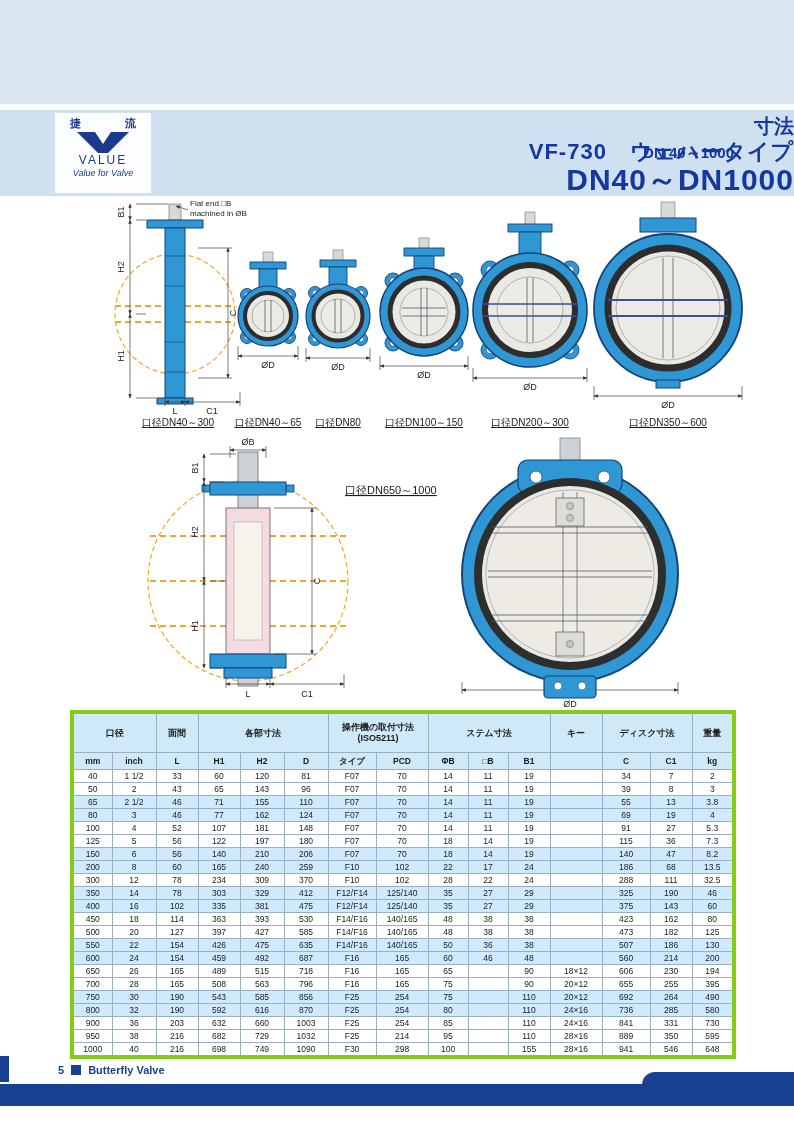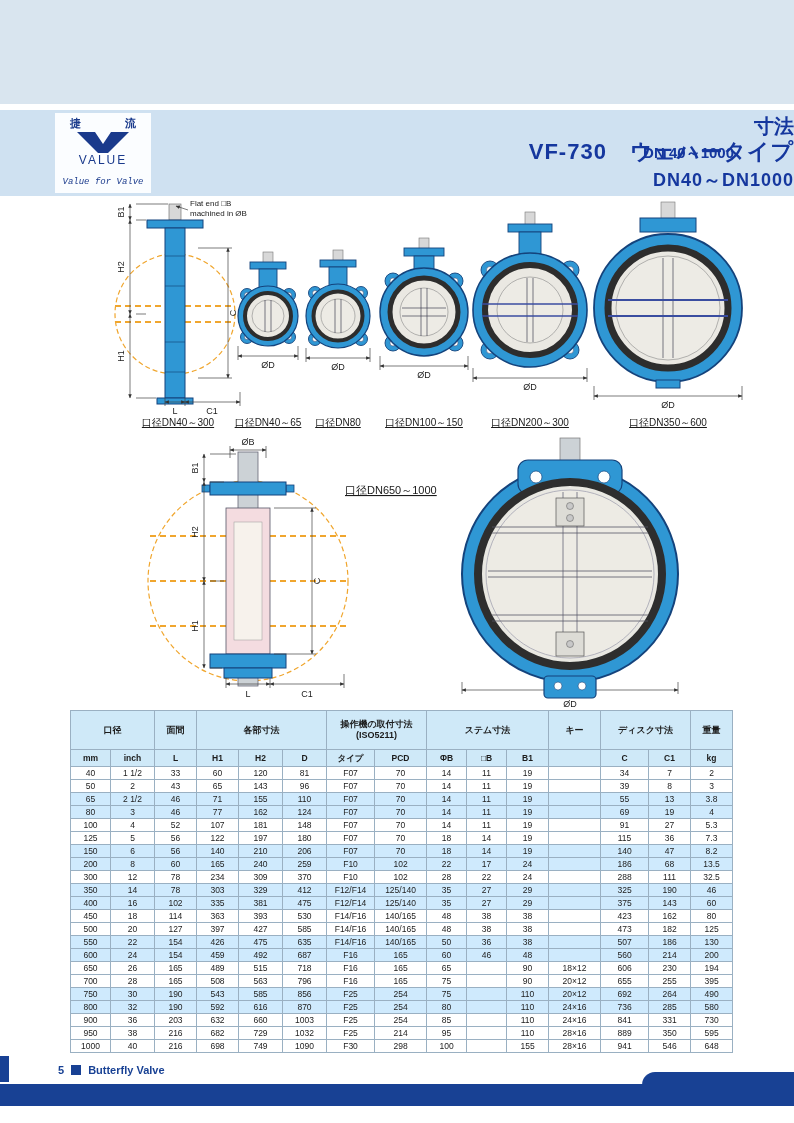--- a/index.html
+++ b/index.html
@@ -10,36 +10,36 @@
   
   .topband{height:104px;background:#d9e5ef;}
   .band-gap{height:6px;background:#ffffff;}
   .header{height:86px;background:#cfe1f1;position:relative;}
   .logo-box{
     position:absolute;left:55px;top:3px;width:96px;height:80px;background:#fbfdff;
     display:flex;flex-direction:column;align-items:center;justify-content:flex-start;padding-top:3px;box-sizing:border-box;
   }
   .logo-cn{display:flex;justify-content:space-between;width:66px;color:#1a3a8c;font-size:11px;font-weight:bold;}
   .logo-brand{color:#1a3a8c;font-weight:normal;letter-spacing:2px;font-size:12px;margin-top:-2px;}
-  .logo-tagline{font-family:Liberation Mono, monospace;font-style:italic;font-size:9px;color:#1a3a8c;margin-top:10px;}
+  .logo-tagline{font-family:Liberation Sans, sans-serif;font-style:italic;font-size:9px;color:#1a3a8c;margin-top:1px;}
   .title-block{text-align:right;color:#15379e;font-weight:bold;padding-top:4px;}
   .title-l1{font-size:20px;line-height:24px;}
   .title-l2{font-size:22px;line-height:28px;letter-spacing:1px;margin-left:34px;}
-  .title-l3{font-size:18px;line-height:28px;letter-spacing:1px;padding-left:34px;}
+  .title-l3{font-size:30px;line-height:28px;letter-spacing:1px;padding-left:34px;}
   .range-note{position:absolute;right:60px;top:34px;color:#15379e;font-weight:bold;font-size:15px;}
   
   svg{display:block;}
   svg text{font-family:"Liberation Sans",sans-serif;fill:#1b1b1b;}
   .cap{font-size:10px;text-decoration:underline;}
   .dimtxt{font-size:9px;}
   .ann{font-size:8px;}
   
   .dim-table{
     margin:2px 0 0 70px;border-collapse:collapse;table-layout:fixed;width:662px;
-    font-size:8.5px;border:1px solid #84cc16;
+    font-size:8.5px;border:4px solid #84cc16;
   }
   .dim-table th,.dim-table td{
     border:1px solid #9ab0c2;text-align:center;padding:0;height:12px;line-height:11px;
     overflow:hidden;white-space:nowrap;font-weight:normal;
   }
   .dim-table thead th{background:#cfe9f8;font-weight:bold;color:#1b1b1b;}
   .dim-table thead tr.grp-row th{height:38px;font-size:9px;}
   .dim-table thead tr.sub-row th{height:16px;font-size:8.5px;}
   .dim-table tbody tr.hl td{background:#cfeafd;}
   .dim-table tbody tr.gs td{border-top:1px solid #5a7a9a;}

